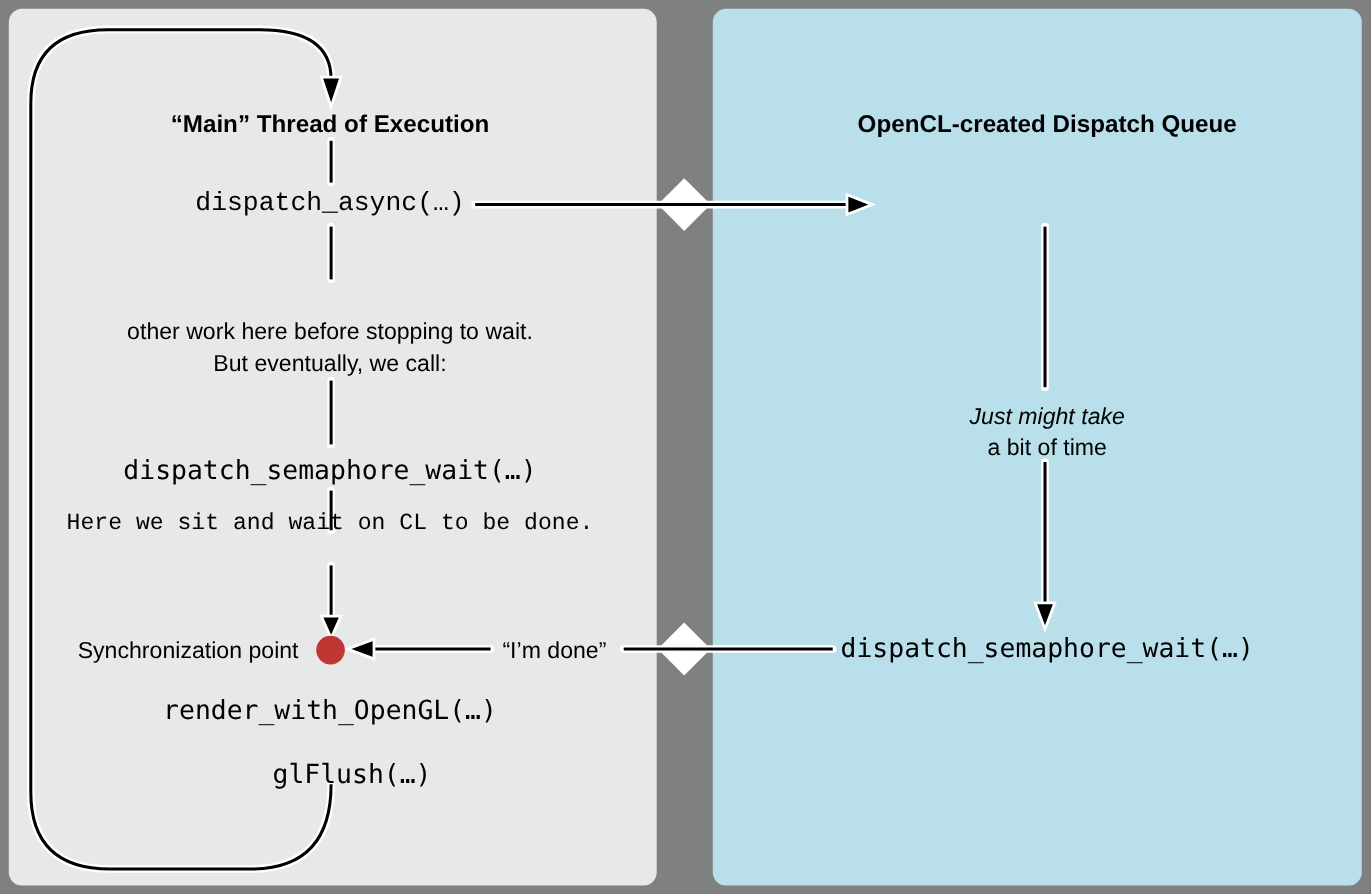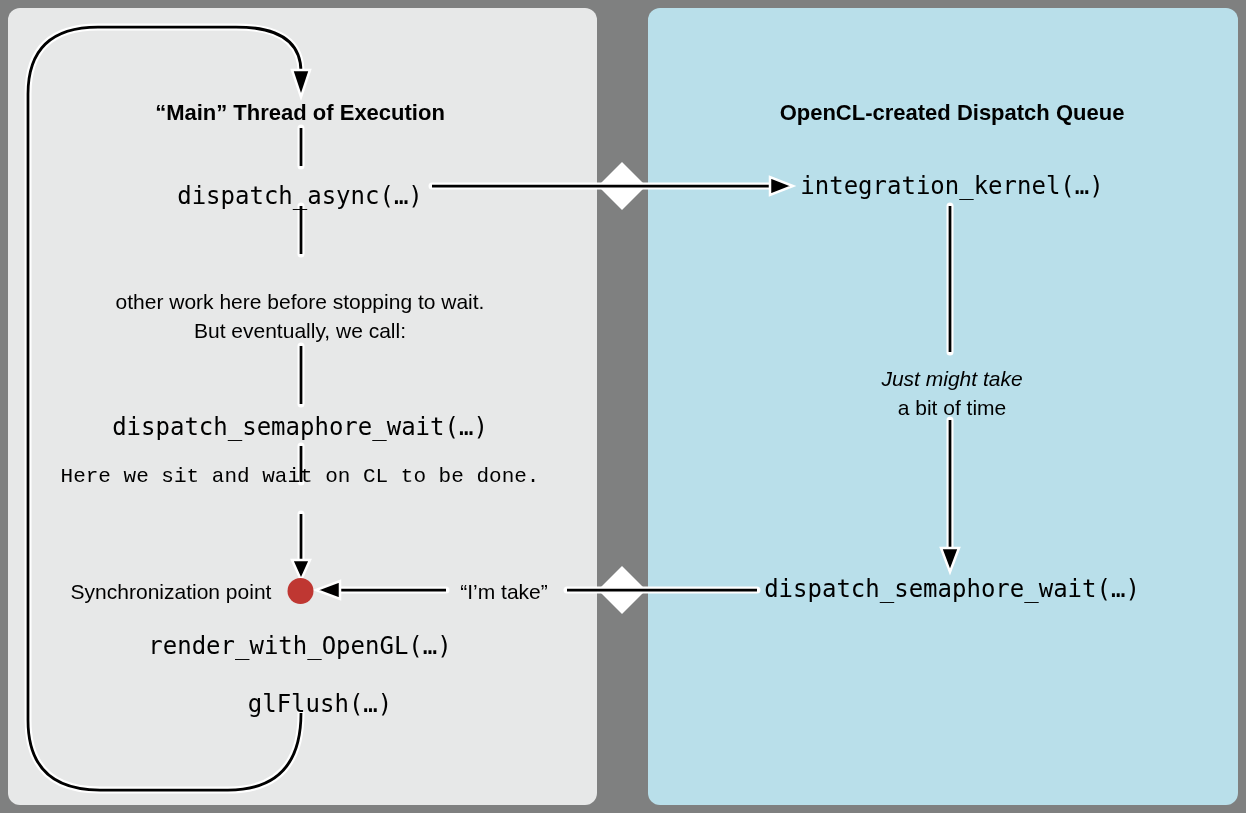--- a/index.html
+++ b/index.html
@@ -92,39 +92,38 @@
       <line class="halo" x1="340" y1="590" x2="446" y2="590"></line>
         <line class="ink" x1="340" y1="590" x2="446" y2="590"></line>
       <polygon class="ah" points="340,581 340,599 316,590"></polygon>
     </g>
 
     <circle cx="300.5" cy="591" r="13" fill="#bf3732"></circle>
   </svg>
 
   <div class="txt title" style="left:300px;top:100px;">“Main” Thread of Execution</div>
 
-  <div class="txt mono" style="left:300px;top:184px;">dispatch_async(…)</div>
+  <div class="txt mono" style="left:300px;top:174px;font-family:Liberation Mono, monospace;">dispatch_async(…)</div>
 
   <div class="txt sans21" style="left:300px;top:288px;">other work here before stopping to wait.</div>
   <div class="txt sans21" style="left:300px;top:317px;">But eventually, we call:</div>
 
   <div class="txt mono" style="left:300px;top:415px;">dispatch_semaphore_wait(…)</div>
 
   <div class="txt sans21" style="left:300px;top:463px;font-family:Liberation Mono, monospace;">Here we sit and wait on CL to be done.</div>
 
   <div class="txt sans21" style="left:159px;top:578px;margin-left:12px;">Synchronization point</div>
 
-  <div class="txt sans21" style="left:504px;top:578px;">“I’m take”</div>
+  <div class="txt sans21" style="left:504px;top:578px;">“I’m done”</div>
 
   <div class="txt mono" style="left:300px;top:634px;">render_with_OpenGL(…)</div>
 
   <div class="txt mono" style="left:300px;top:692px;margin-left:20px;">glFlush(…)</div>
 
   <div class="txt title" style="left:952px;top:100px;">OpenCL-created Dispatch Queue</div>
 
-  <div class="txt mono" style="left:952px;top:174px;">integration_kernel(…)</div>
 
   <div class="txt sans21" style="left:952px;top:365px;font-style:italic;">Just might take</div>
   <div class="txt sans21" style="left:952px;top:394px;">a bit of time</div>
 
   <div class="txt mono" style="left:952px;top:577px;">dispatch_semaphore_wait(…)</div>
 
 </div>
 
 </body></html>

